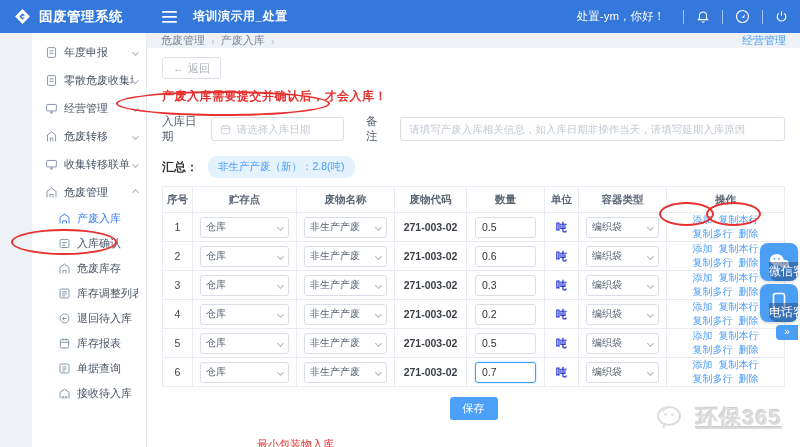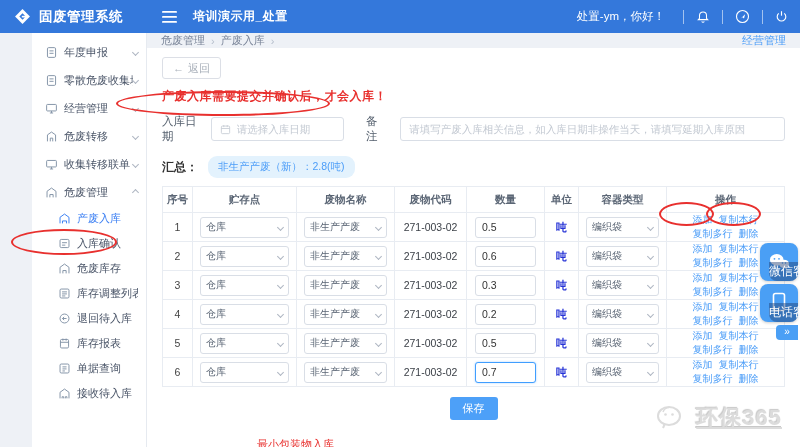--- a/index.html
+++ b/index.html
@@ -53,21 +53,21 @@
   .summary-label { font-weight:bold; font-size:12px; color:#333; }
   .badge { background:#e3f2fd; color:#4b9df8; font-size:10.5px; padding:4px 10px; border-radius:9px; cursor:pointer; }
 
   table.grid { margin-top:8px; width:100%; border-collapse:collapse; table-layout:fixed; }
   .grid th, .grid td { border:1px solid #e8ecf2; text-align:center; height:26px; padding:0 2px; font-size:10.5px; }
   .grid th { color:#5b6675; font-weight:bold; background:#fff; }
   .grid td { color:#444; }
   .sel { height:21px; border:1px solid #d9dee6; border-radius:3px; display:flex; align-items:center; padding:0 5px; margin:0 auto; width:calc(100% - 10px); cursor:pointer; background:#fff; }
   .sel span { font-size:10px; color:#5b6675; white-space:nowrap; overflow:hidden; }
   .sel .chev { margin-left:auto; }
-  .code { font-size:10.5px; color:#3a3f46; }
+  .code { font-size:10.5px; color:#3a3f46;font-weight:bold; }
   .qty { width:calc(100% - 12px); height:21px; border:1px solid #d9dee6; border-radius:3px; padding:0 6px; font-size:10.5px; color:#333; outline:none; }
   .qty.focused { border-color:#409eff; box-shadow:0 0 2px rgba(64,158,255,.5); }
   .unit { color:#2633d6; font-weight:bold; font-size:11px; }
   .ops a { color:#4b9df8; font-size:10px; margin:0 3px; cursor:pointer; text-decoration:none; white-space:nowrap; }
 
   .save-row { margin-top:10px; text-align:center; }
   .save-btn { background:#4da0f8; color:#fff; border:none; border-radius:3px; height:23px; padding:0 13px; font-size:11px; cursor:pointer; }
   .bottom-note { margin-top:17px; margin-left:95px; color:#e8302e; font-size:11px; }
 
   

